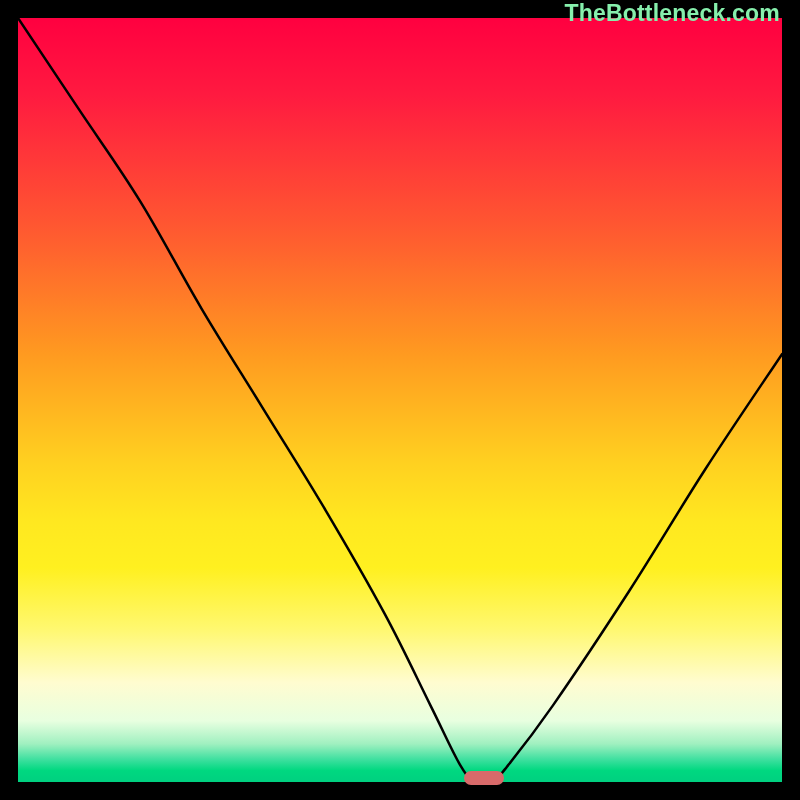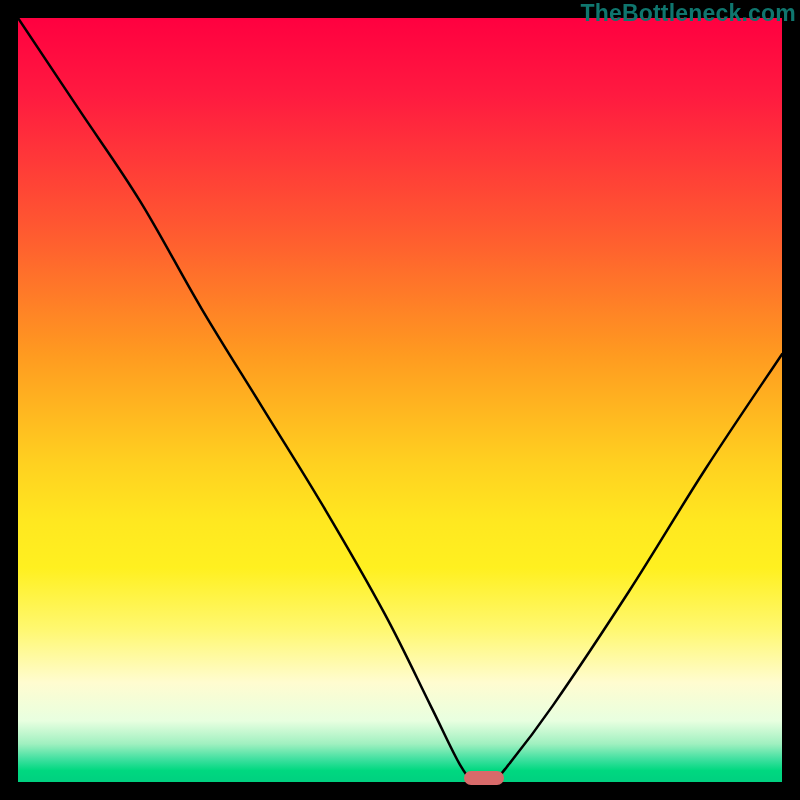--- a/index.html
+++ b/index.html
@@ -29,25 +29,25 @@
       #e8ffe0 92%,
       #a0f0c0 95%,
       #40e0a0 97%,
       #00d880 98.5%,
       #00d080 100%
     );
   }
   .watermark {
     position: absolute;
     top: 0px;
-    right: 4px;
+    right: 20px;
     font-family: Arial, Helvetica, sans-serif;
     font-size: 23px;
     font-weight: bold;
-    color: #0f766e;
+    color: #86efac;
     letter-spacing: 0.2px;
   }
   .curve-svg {
     position: absolute;
     left: 0;
     top: 0;
     width: 764px;
     height: 764px;
     pointer-events: none;
   }

